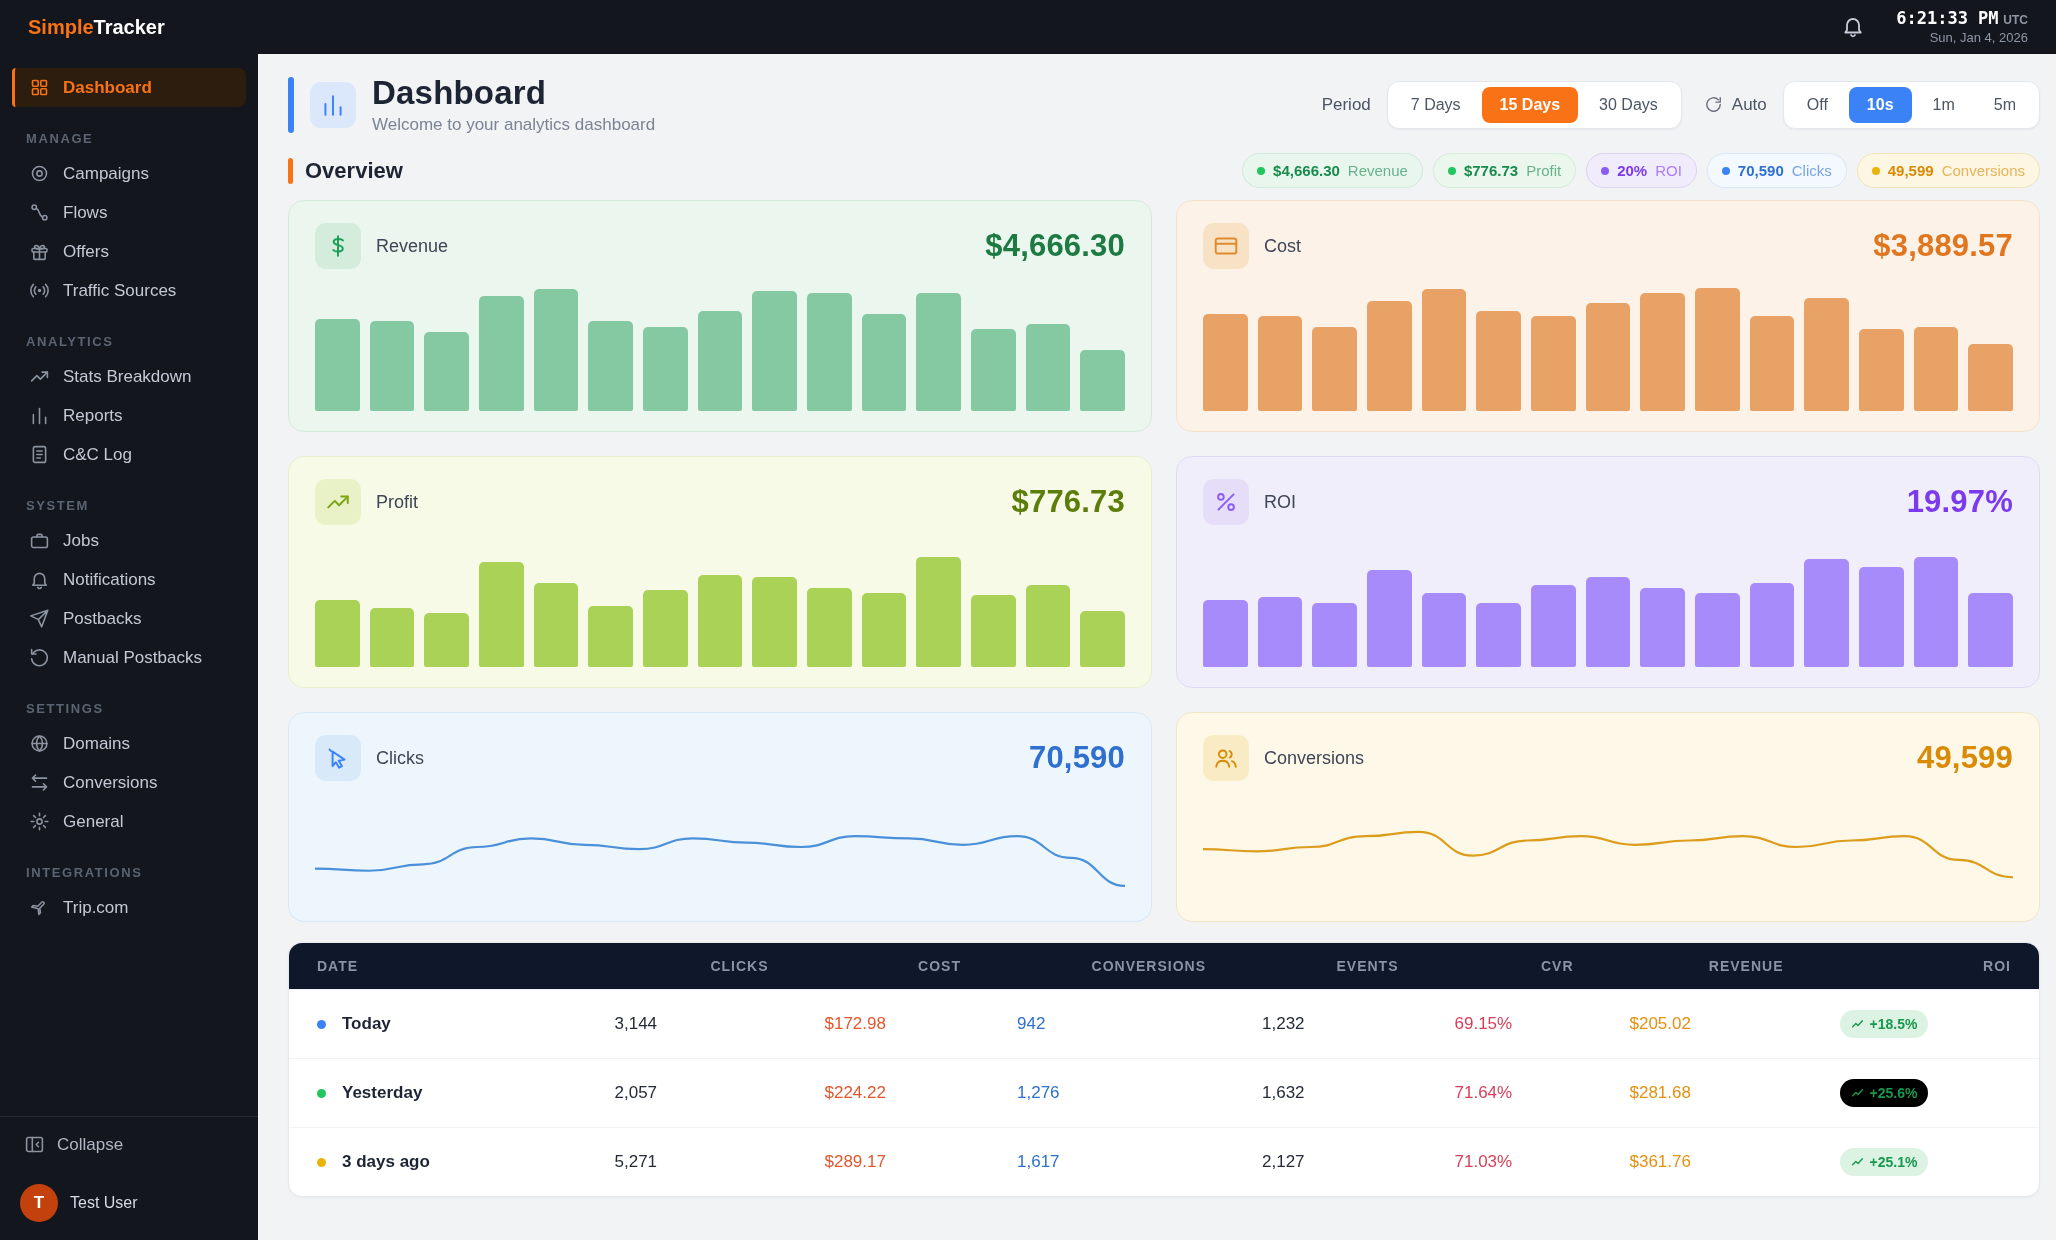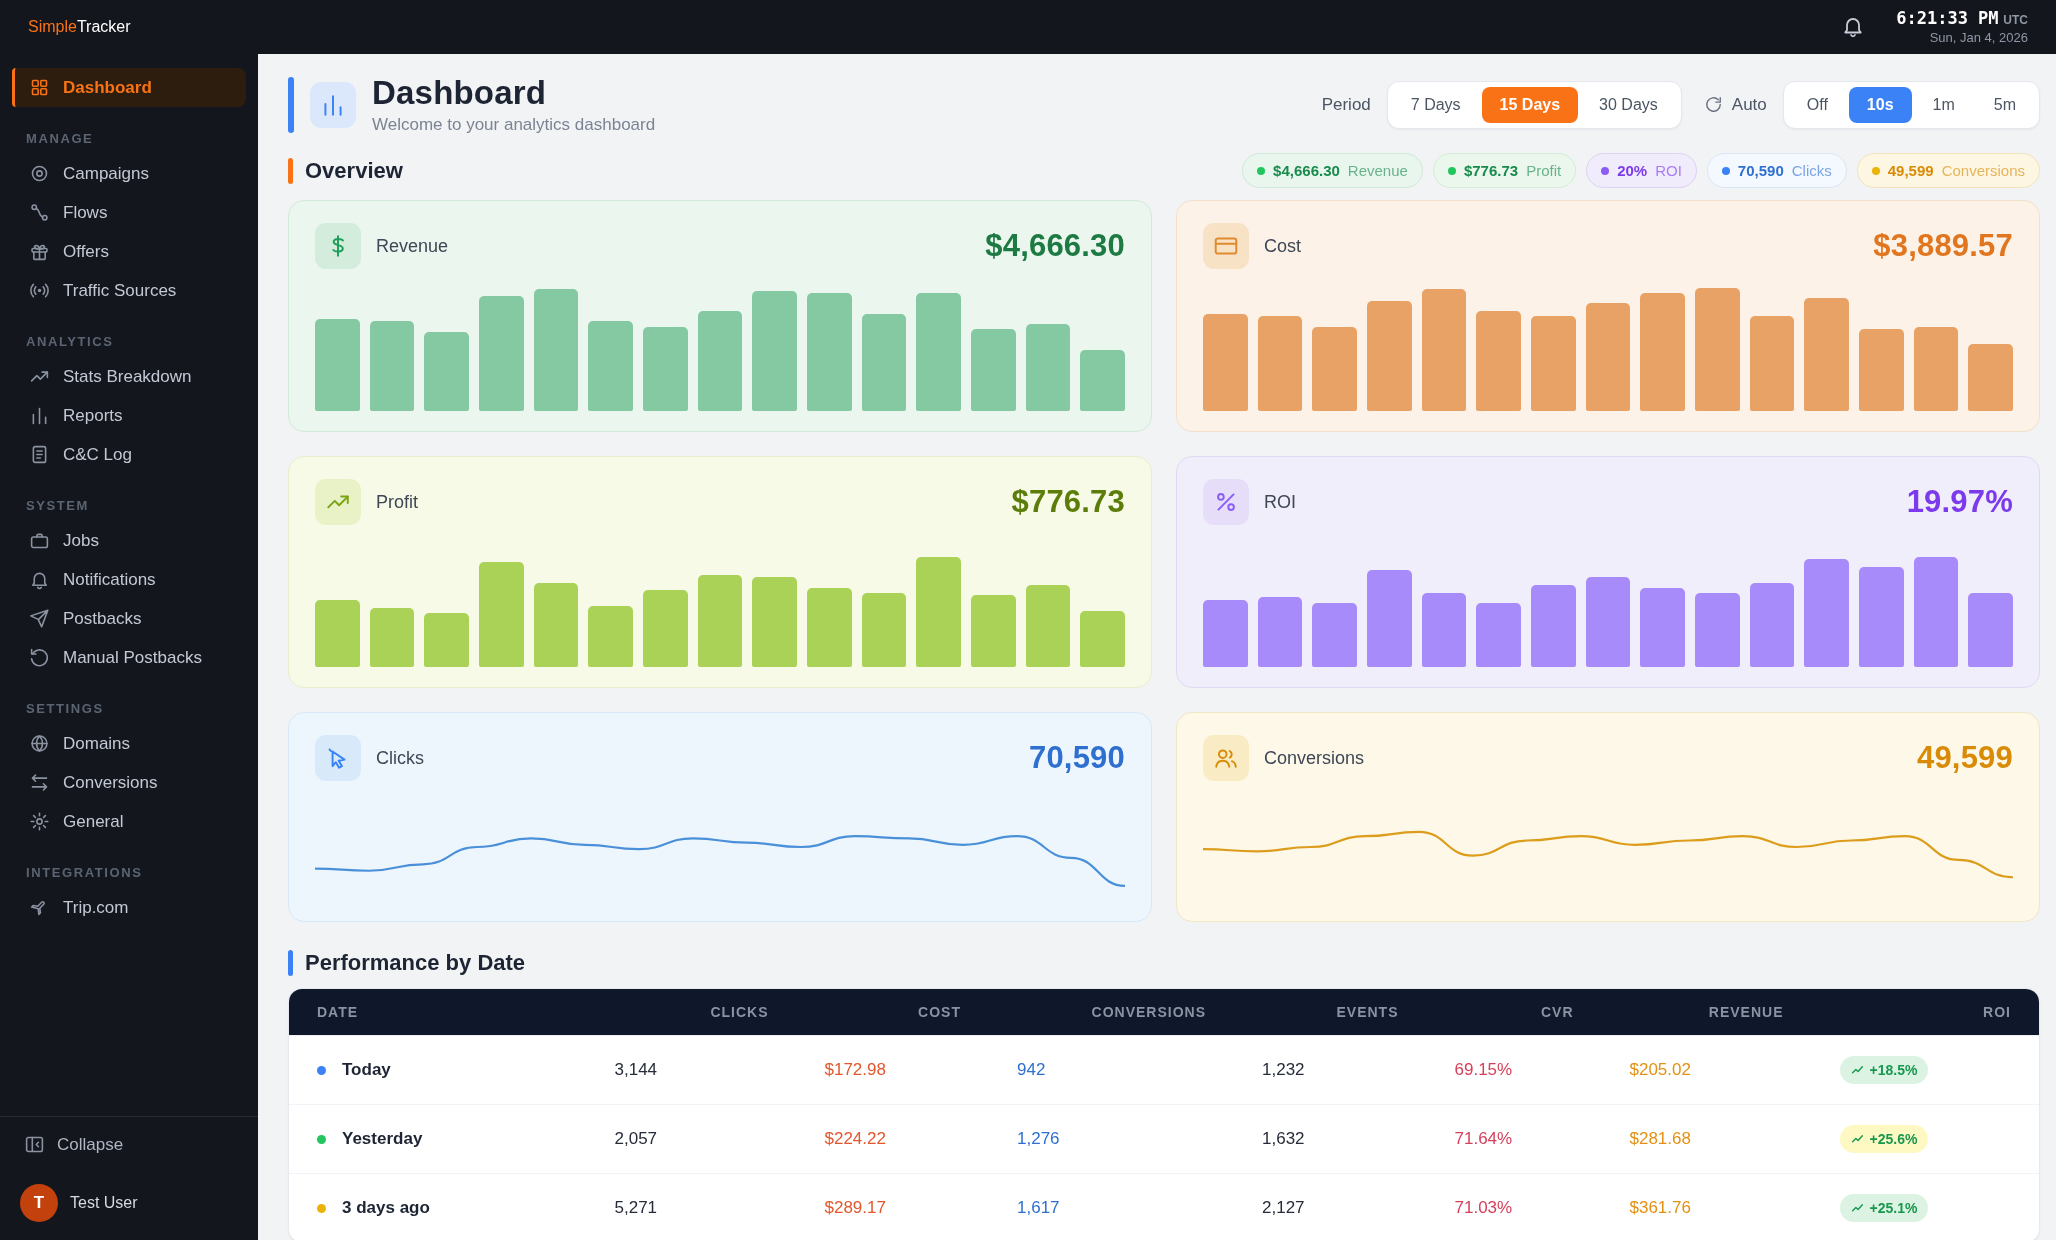--- a/index.html
+++ b/index.html
@@ -2,21 +2,21 @@
 <html><head>
 <meta charset="utf-8">
 <style>
   *{box-sizing:border-box;margin:0;padding:0}
   html,body{width:2056px;height:1240px;overflow:hidden}
   body{font-family:"Liberation Sans",sans-serif;background:#f2f3f5;color:#1f2430;font-size:17px}
   .app{display:flex;flex-direction:column;height:100%}
 
   
   .topbar{height:54px;flex:0 0 54px;background:#14161d;display:flex;align-items:center;justify-content:space-between;padding:0 28px}
-  .brand{font-size:16px;font-weight:normal;color:#fff;cursor:pointer}
+  .brand{font-size:20px;font-weight:bold;color:#fff;cursor:pointer}
   .brand .accent{color:#f97316}
   .top-right{display:flex;align-items:center;gap:30px}
   .bell-btn{background:none;border:none;color:#c7cdd8;width:26px;height:26px;cursor:pointer;padding:0}
   .bell-btn svg{width:24px;height:24px}
   .clock{text-align:right;line-height:1.25}
   .clock-time{font-family:"DejaVu Sans Mono",monospace;font-size:17px;font-weight:bold;color:#fff}
   .clock-tz{font-size:12px;color:#8e97a5;font-weight:bold}
   .clock-date{font-size:13px;color:#8e97a5}
 
   
@@ -509,24 +509,20 @@
       <span class="card-value" style="color:#d98b06" data-name="card-value">49,599</span>
     </div>
             <div class="linewrap" data-name="conversions-line-chart">
               <svg viewBox="0 0 100 36" preserveAspectRatio="none">
                 <path d="M0.00,18.72 C3.33,18.72 3.33,19.44 6.67,19.44 C10.00,19.44 10.00,18.00 13.33,18.00 C16.67,18.00 16.67,14.40 20.00,14.40 C23.33,14.40 23.33,12.96 26.67,12.96 C30.00,12.96 30.00,20.88 33.33,20.88 C36.67,20.88 36.67,15.84 40.00,15.84 C43.33,15.84 43.33,14.40 46.67,14.40 C50.00,14.40 50.00,17.28 53.33,17.28 C56.67,17.28 56.67,15.84 60.00,15.84 C63.33,15.84 63.33,14.40 66.67,14.40 C70.00,14.40 70.00,18.00 73.33,18.00 C76.67,18.00 76.67,15.84 80.00,15.84 C83.33,15.84 83.33,14.40 86.67,14.40 C90.00,14.40 90.00,22.32 93.33,22.32 C96.67,22.32 96.67,28.08 100.00,28.08" fill="none" stroke="#dd9d1c" stroke-width="2.2" vector-effect="non-scaling-stroke"></path>
               </svg>
             </div>
           </section>
         </div>
 
-      <div class="perf-header" data-name="performance-header">
-        <div class="sh-bar" data-name="performance-accent-bar" id="perf-bar" style="background: rgb(59, 130, 246);"></div>
-        <span class="sh-title" data-name="performance-title">Performance by Date</span>
-      </div>
 
       <div class="table-card" data-name="performance-table-card">
         <table data-name="performance-table">
           <thead>
               <tr id="thead-row" data-name="table-header-row">
                 <th data-name="col-date">DATE</th>
                 <th data-name="col-clicks">CLICKS</th>
                 <th data-name="col-cost">COST</th>
                 <th data-name="col-conversions">CONVERSIONS</th>
                 <th data-name="col-events">EVENTS</th>
@@ -551,21 +547,21 @@
                     </span>+18.5%</span></td>
               </tr>
               <tr data-name="table-row-yesterday">
                 <td class="date-cell" data-name="row-date"><span class="row-dot" style="background:#22c55e" data-name="row-dot"></span>Yesterday</td>
                 <td style="color:#252b38" data-name="row-clicks">2,057</td>
                 <td style="color:#e2572e" data-name="row-cost">$224.22</td>
                 <td style="color:#2e6fd0" data-name="row-conversions">1,276</td>
                 <td style="color:#252b38" data-name="row-events">1,632</td>
                 <td style="color:#d6405a" data-name="row-cvr">71.64%</td>
                 <td style="color:#e39112" data-name="row-revenue">$281.68</td>
-                <td data-name="row-roi"><span class="roi-badge" style="background:#fef9c3;color:#17984e"><span data-name="trend-up-icon" style="display:inline-flex;width:13px;height:13px">
+                <td data-name="row-roi"><span class="roi-badge" style="background:#000000;color:#17984e"><span data-name="trend-up-icon" style="display:inline-flex;width:13px;height:13px">
                       <svg viewBox="0 0 24 24" fill="none" stroke="currentColor" stroke-width="2.6" stroke-linecap="round" stroke-linejoin="round">
                         <path d="M3 16l6-6 4 4 8-9"></path>
                       </svg>
                     </span>+25.6%</span></td>
               </tr>
               <tr data-name="table-row-3-days-ago">
                 <td class="date-cell" data-name="row-date"><span class="row-dot" style="background:#eab308" data-name="row-dot"></span>3 days ago</td>
                 <td style="color:#252b38" data-name="row-clicks">5,271</td>
                 <td style="color:#e2572e" data-name="row-cost">$289.17</td>
                 <td style="color:#2e6fd0" data-name="row-conversions">1,617</td>

